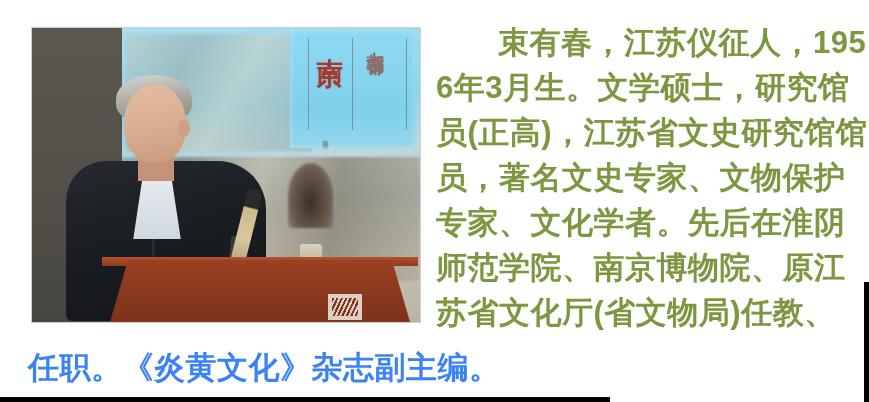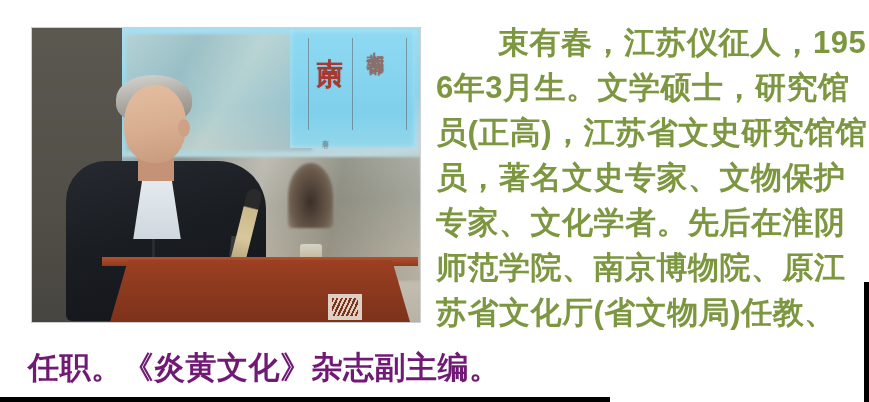--- a/index.html
+++ b/index.html
@@ -301,21 +301,21 @@
     margin: 0;
     white-space: pre-wrap;
     word-break: break-all;
   }
 
   
   .bio-tail {
     position: absolute;
     left: 28px;
     top: 350px;
-    color: #701a75;
+    color: #3b82f6;
     font-family: "Liberation Serif", serif;
     font-size: 31px;
     line-height: 36px;
     font-weight: 600;
     letter-spacing: 0.5px;
     white-space: nowrap;
   }
 
   
   .wechat-bar {

